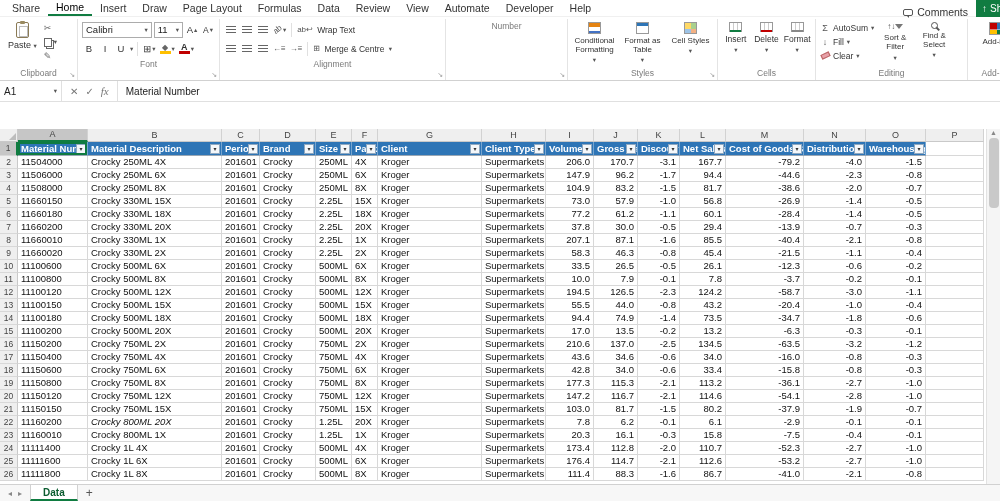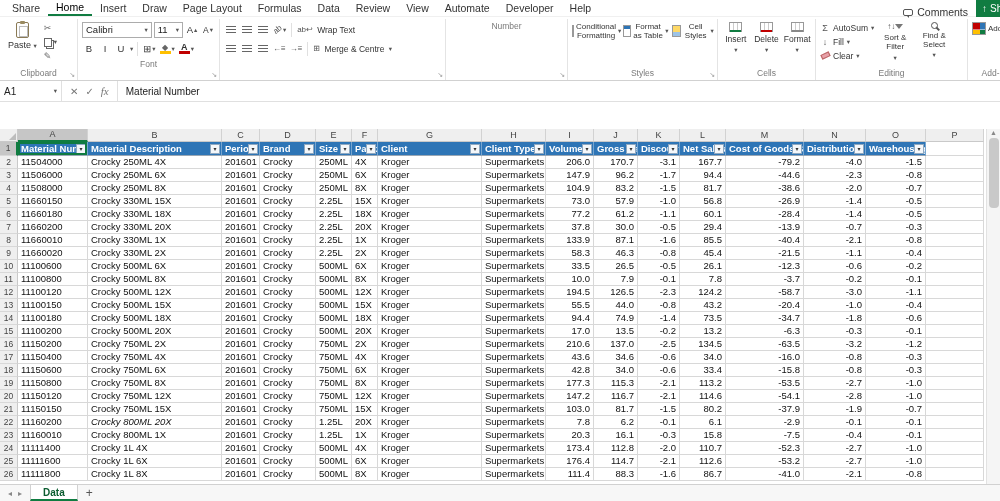--- a/index.html
+++ b/index.html
@@ -32,21 +32,21 @@
   .clip-ic::before{content:'';position:absolute;top:-2px;left:3px;width:5px;height:3px;background:#9a8a60;border-radius:1px;}
   .clip-ic::after{content:'';position:absolute;top:3px;left:2px;width:7px;height:9px;background:#fff;border:1px solid #bbb;}
   .copy-ic{width:8px;height:9px;border:1px solid #666;background:#fff;box-shadow:2px 2px 0 -1px #fff,2px 2px 0 0 #666;display:inline-block;}
   .r1,.r2{display:flex;align-items:center;gap:2px;height:19px;}
   .combo{border:1px solid #ACACAC;height:16px;display:flex;align-items:center;justify-content:space-between;padding:0 3px;font-size:9.5px;color:#222;background:#fff;}
   .tbtn{min-width:14px;height:15px;display:flex;align-items:center;justify-content:center;font-size:9.5px;color:#333;gap:1px;padding:0 1px;}
   .colorbar{display:inline-block;width:11px;height:3px;margin-top:-1px;}
   .stack{display:flex;flex-direction:column;align-items:center;line-height:1;}
   .lines-ic{display:inline-block;width:10px;height:8px;background:repeating-linear-gradient(to bottom,#666 0 1px,transparent 1px 3px);}
   .vsep{width:1px;height:14px;background:#E0E0E0;margin:0 2px;}
-  .stylebtn{width:48px;display:flex;flex-direction:row;align-items:center;text-align:center;font-size:8px;line-height:1.15;color:#333;padding-top:2px;gap:2px;}
+  .stylebtn{width:48px;display:flex;flex-direction:column;align-items:center;text-align:center;font-size:8px;line-height:1.15;color:#333;padding-top:2px;gap:2px;}
   .cf-ic{width:13px;height:12px;border:1px solid #999;background:linear-gradient(180deg,#E48312 0 4px,#fff 4px 8px,#4472C4 8px 12px);}
   .fat-ic{width:13px;height:12px;border:1px solid #999;background:linear-gradient(180deg,#2E75B6 0 3px,#fff 3px),repeating-linear-gradient(90deg,transparent 0 3px,#ccc 3px 4px);}
   .cs-ic{width:13px;height:12px;border:1px solid #999;background-image:linear-gradient(90deg,#FFD966 50%,#A9D08E 50%),linear-gradient(90deg,#9DC3E6 50%,#F4B183 50%);background-size:13px 6px;background-position:0 0,0 6px;background-repeat:no-repeat;}
   .cellbtn{width:30px;display:flex;flex-direction:column;align-items:center;font-size:8.5px;color:#333;padding-top:2px;gap:2px;}
   .cell-ic{width:13px;height:10px;border:1px solid #999;background:repeating-linear-gradient(90deg,transparent 0 3px,#ccc 3px 4px);position:relative;}
   .cell-ic.ins::after,.cell-ic.del::after,.cell-ic.fmt::after{content:'';position:absolute;left:0;right:0;bottom:-1px;height:2px;}
   .cell-ic.ins::after{background:#107C41;}
   .cell-ic.del::after{background:#C00000;}
   .cell-ic.fmt::after{background:#888;}
   .editcol{display:flex;flex-direction:column;gap:1px;padding-top:1px;}
@@ -227,20 +227,21 @@
           <span class="tbtn">
               <span style="font-size:8px;color:#555;">←≡</span>
             </span>
           <span class="tbtn">
               <span style="font-size:8px;color:#555;">→≡</span>
             </span>
           <span class="vsep"></span>
           <span class="tbtn" style="font-size:8.5px;"><span style="font-size:8px;color:#555;">⊞</span>&nbsp;<span>Merge &amp; Centre</span>&nbsp;<span class="dd">▾</span></span>
         </div>
       </div>
+      <div class="glabel">Alignment</div>
       <span class="launcher">↘</span>
     </div>
 
     <div class="rgroup" style="width:122px">
       <div class="glabel">Number</div>
       <span class="launcher">↘</span>
     </div>
 
     <div class="rgroup" style="width:150px">
       <div class="gc">
@@ -504,21 +505,21 @@
         <div class="grow">
           <div class="rowh">8</div>
           <div class="gcell" style="width: 70px;">11660010</div>
           <div class="gcell" style="width: 134px;">Crocky 330ML 1X</div>
           <div class="gcell" style="width: 38px;">201601</div>
           <div class="gcell" style="width: 56px;">Crocky</div>
           <div class="gcell" style="width: 36px;">2.25L</div>
           <div class="gcell" style="width: 26px;">1X</div>
           <div class="gcell" style="width: 104px;">Kroger</div>
           <div class="gcell" style="width: 64px;">Supermarkets</div>
-          <div class="gcell num" style="width: 48px;">133.9</div>
+          <div class="gcell num" style="width: 48px;">207.1</div>
           <div class="gcell num" style="width: 44px;">87.1</div>
           <div class="gcell num" style="width: 42px;">-1.6</div>
           <div class="gcell num" style="width: 46px;">85.5</div>
           <div class="gcell num" style="width: 78px;">-40.4</div>
           <div class="gcell num" style="width: 62px;">-2.1</div>
           <div class="gcell num" style="width: 60px;">-0.8</div>
           <div class="gcell" style="width: 58px;"></div>
         </div>
         <div class="grow">
           <div class="rowh">9</div>
@@ -717,21 +718,21 @@
           <div class="gcell" style="width: 38px;">201601</div>
           <div class="gcell" style="width: 56px;">Crocky</div>
           <div class="gcell" style="width: 36px;">750ML</div>
           <div class="gcell" style="width: 26px;">8X</div>
           <div class="gcell" style="width: 104px;">Kroger</div>
           <div class="gcell" style="width: 64px;">Supermarkets</div>
           <div class="gcell num" style="width: 48px;">177.3</div>
           <div class="gcell num" style="width: 44px;">115.3</div>
           <div class="gcell num" style="width: 42px;">-2.1</div>
           <div class="gcell num" style="width: 46px;">113.2</div>
-          <div class="gcell num" style="width: 78px;">-53.5</div>
+          <div class="gcell num" style="width: 78px;">-36.1</div>
           <div class="gcell num" style="width: 62px;">-2.7</div>
           <div class="gcell num" style="width: 60px;">-1.0</div>
           <div class="gcell" style="width: 58px;"></div>
         </div>
         <div class="grow">
           <div class="rowh">20</div>
           <div class="gcell" style="width: 70px;">11150120</div>
           <div class="gcell" style="width: 134px;">Crocky 750ML 12X</div>
           <div class="gcell" style="width: 38px;">201601</div>
           <div class="gcell" style="width: 56px;">Crocky</div>

